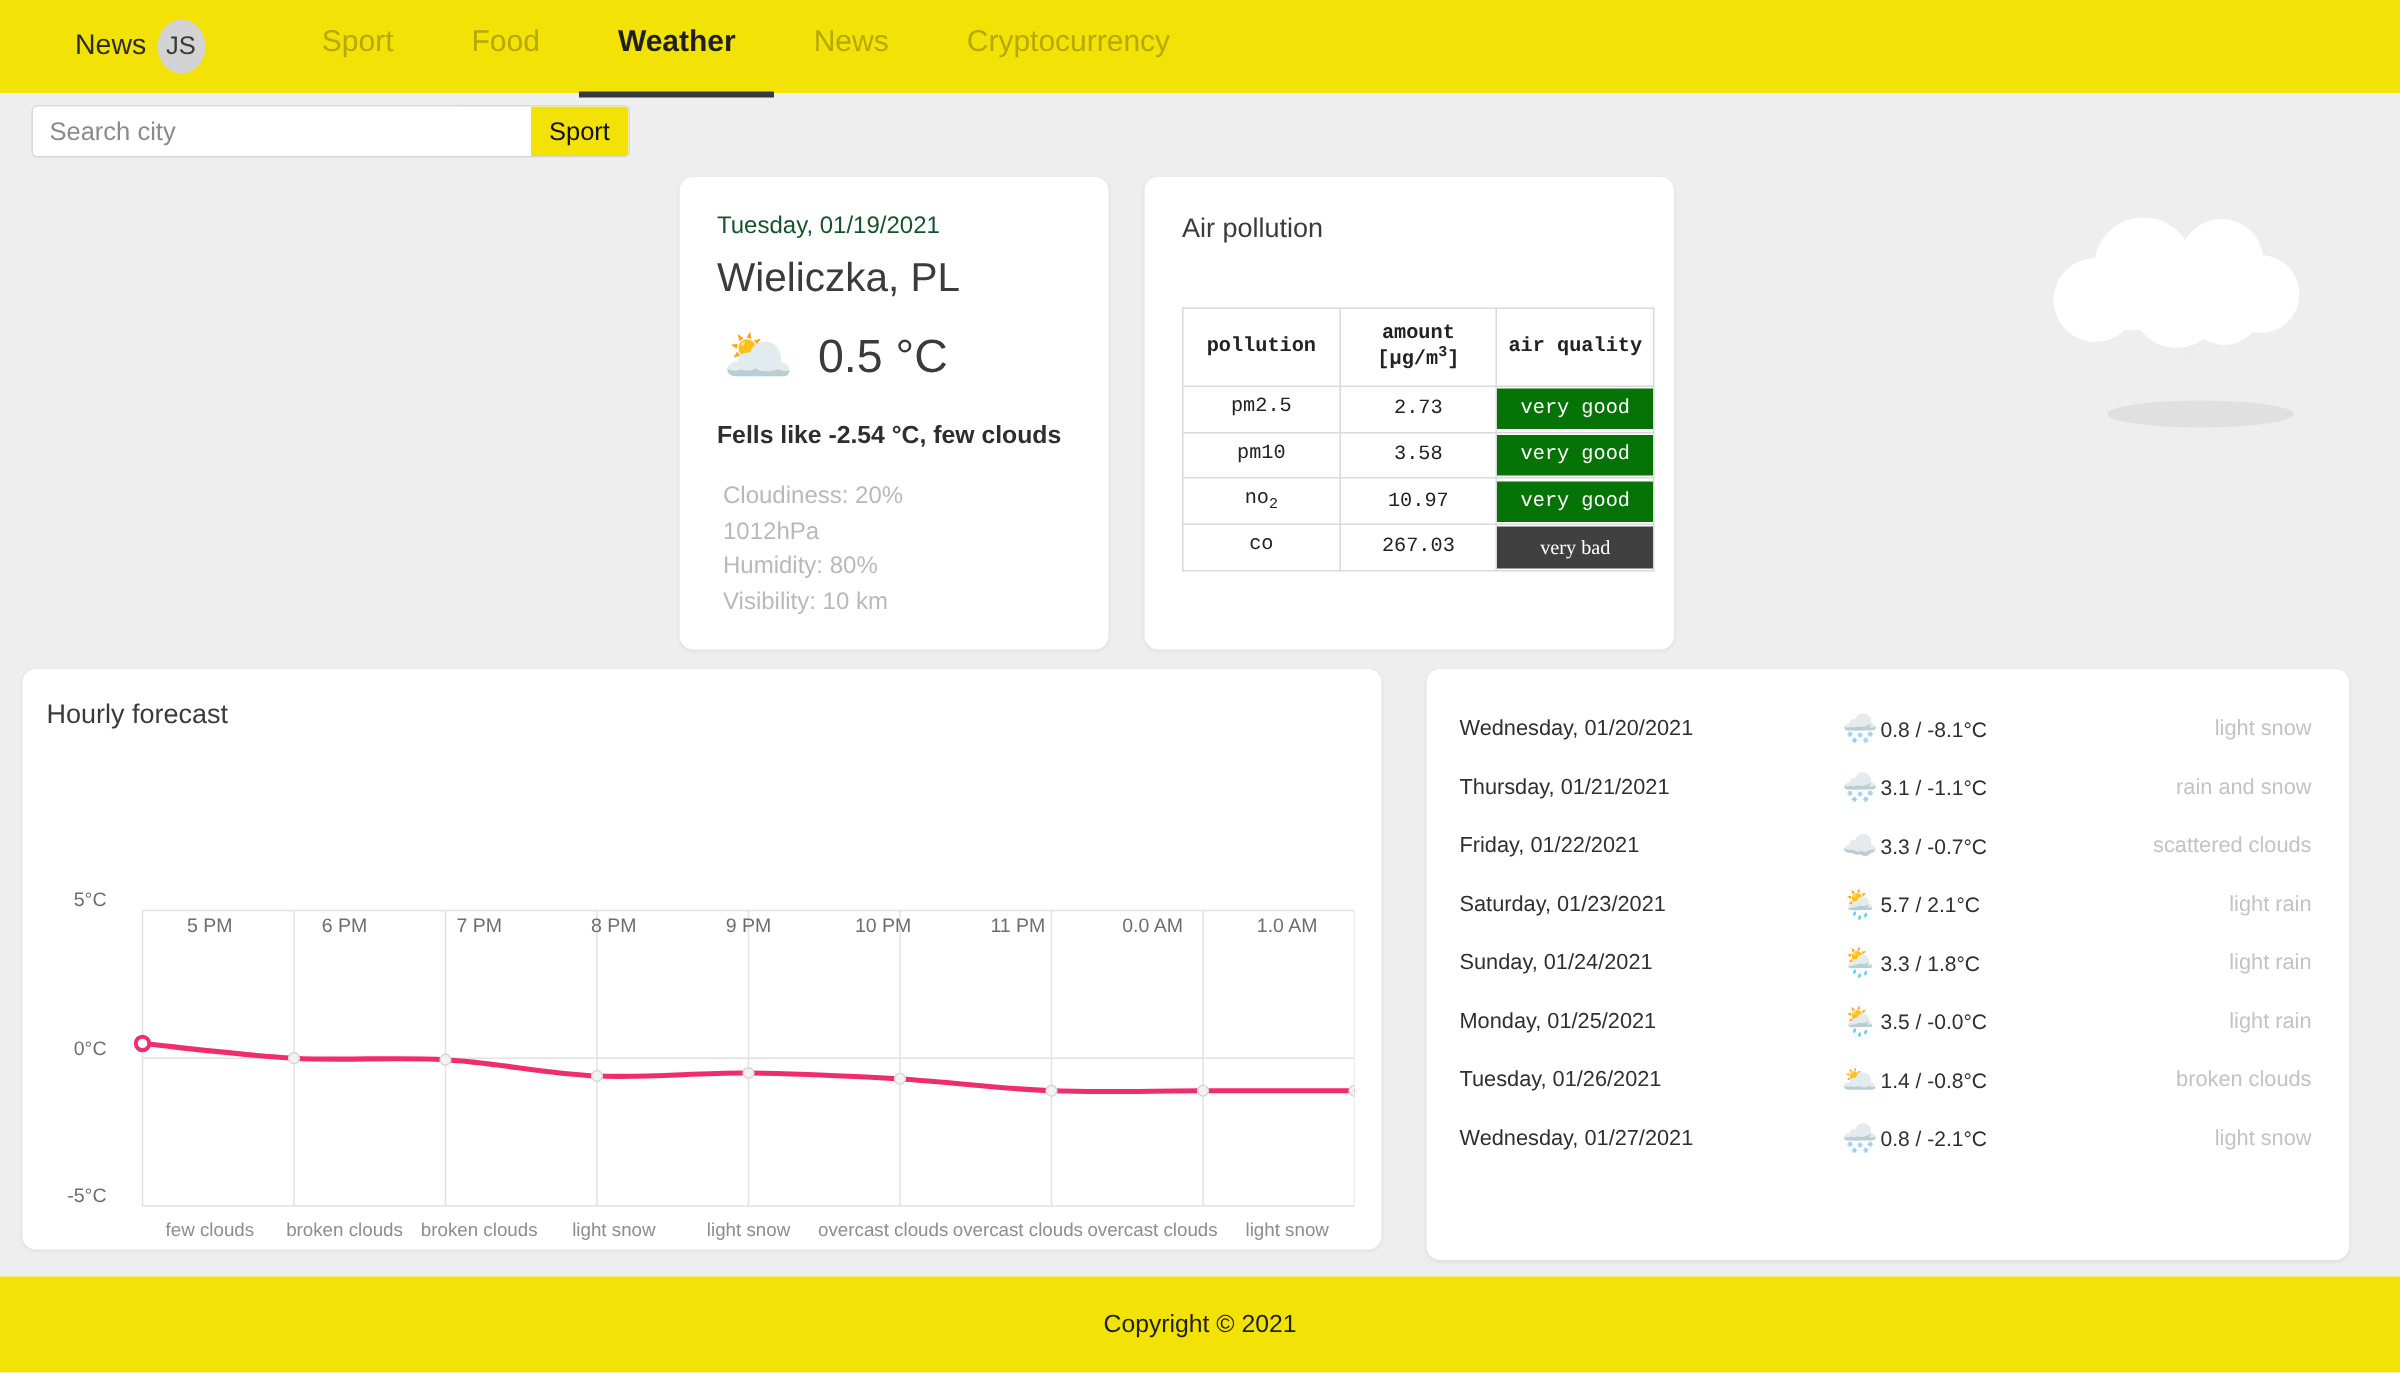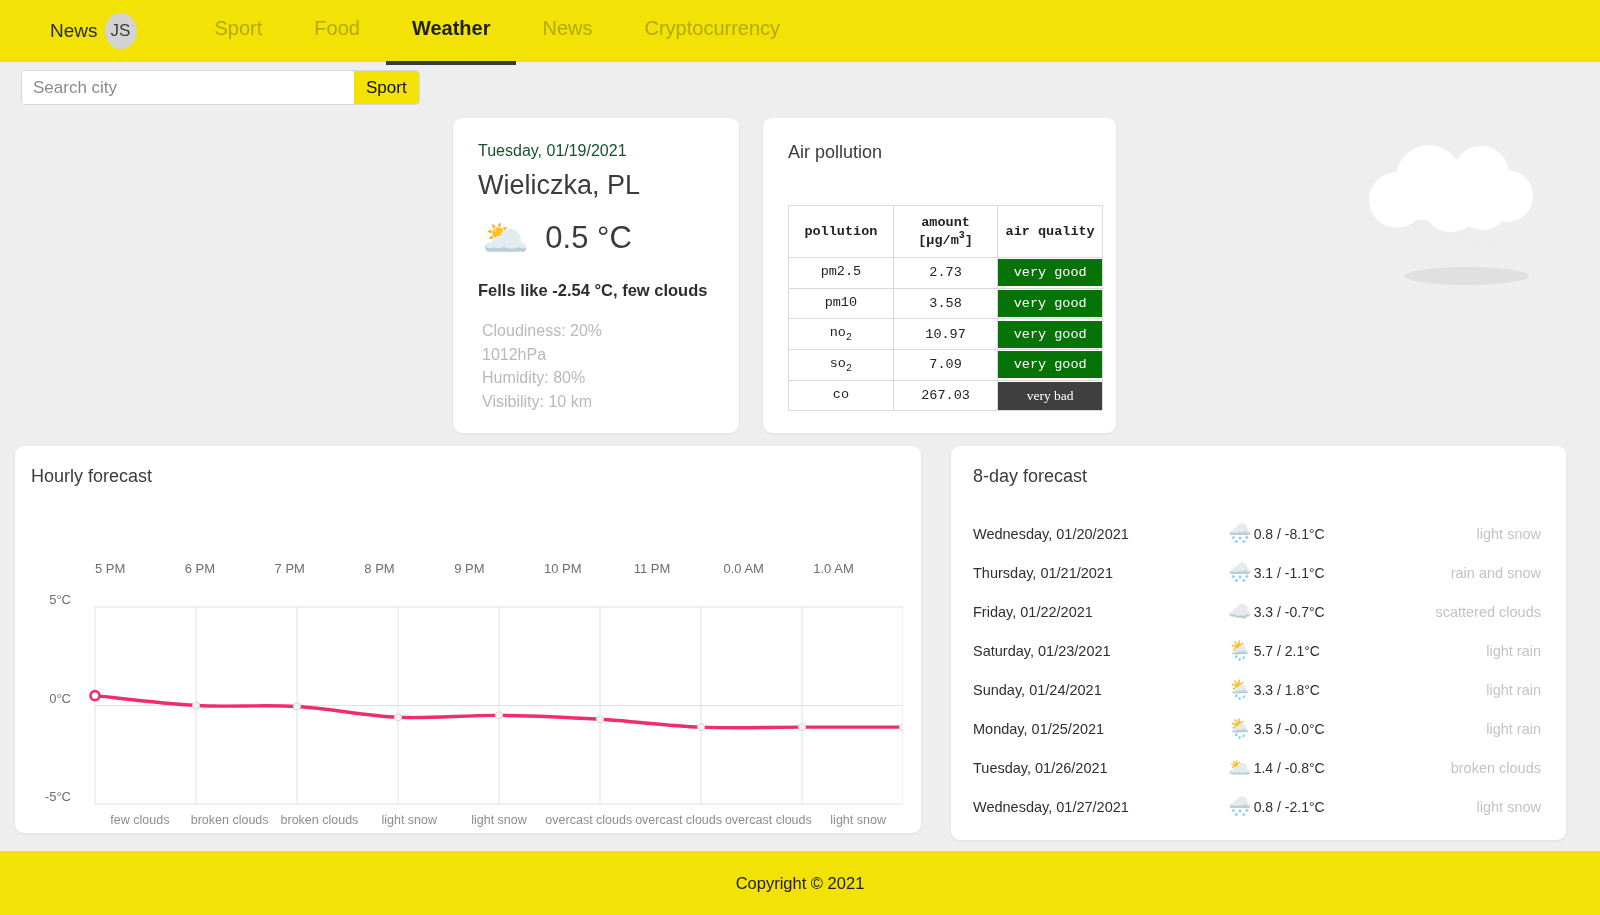--- a/index.html
+++ b/index.html
@@ -140,21 +140,21 @@
   .hf-title { font-size: 18px; color: #3b3b3b; margin-bottom: 12px; }
   .chart-wrap { position: relative; width: 872px; height: 320px; }
   .chart-svg { position: absolute; top: 0; left: 0; }
   .xlabels, .descs, .winds {
     position: absolute; left: 64px; width: 808px;
     display: flex;
   }
   .xlabels { top: 62px; }
   .descs { top: 314px; }
   .winds { top: 353px; }
-  .xcell { flex: 1 1 0; text-align: left; font-size: 13px; color: #6e6e6e; }
+  .xcell { flex: 1 1 0; text-align: center; font-size: 13px; color: #6e6e6e; margin-top: 48px; }
   .dcell { flex: 1 1 0; text-align: center; font-size: 12.5px; color: #8d8d8d; }
   .wcell { flex: 1 1 0; text-align: center; font-size: 13px; color: #6a6a6a; }
   .ylabel { position: absolute; font-size: 13px; color: #6e6e6e; text-align: right; width: 40px; }
 
   
   .daily-card {
     position: absolute; top: 446px; left: 951px;
     width: 615px; height: 394px;
     padding: 20px 25px 0 22px;
   }
@@ -263,27 +263,20 @@
           </td>
       </tr>
       <tr>
         <td><span>no</span><sub>2</sub></td>
         <td>10.97</td>
         <td style="padding:0">
             <span class="qbadge q-good">very good</span>
           </td>
       </tr>
       <tr>
-        <td><span>so</span><sub>2</sub></td>
-        <td>7.09</td>
-        <td style="padding:0">
-            <span class="qbadge q-good">very good</span>
-          </td>
-      </tr>
-      <tr>
         <td><span>co</span><sub></sub></td>
         <td>267.03</td>
         <td style="padding:0">
             <span class="qbadge q-bad">very bad</span>
           </td>
       </tr>
     </tbody>
   </table>
 </div>
 
@@ -354,21 +347,20 @@
       <div class="wcell">2.11 m/s</div>
       <div class="wcell">2.21 m/s</div>
       <div class="wcell">2.31 m/s</div>
       <div class="wcell">2.26 m/s</div>
       <div class="wcell">2.16 m/s</div>
     </div>
   </div>
 </div>
 
 <div class="card daily-card">
-  <div class="dc-title">8-day forecast</div>
   <div>
     <div class="day-row">
       <div class="day-date">Wednesday, 01/20/2021</div>
       <div class="day-mid">
         <span class="day-ico">🌨️</span>
         <span>0.8 / -8.1°C</span>
       </div>
       <div class="day-desc">light snow</div>
     </div>
     <div class="day-row">

